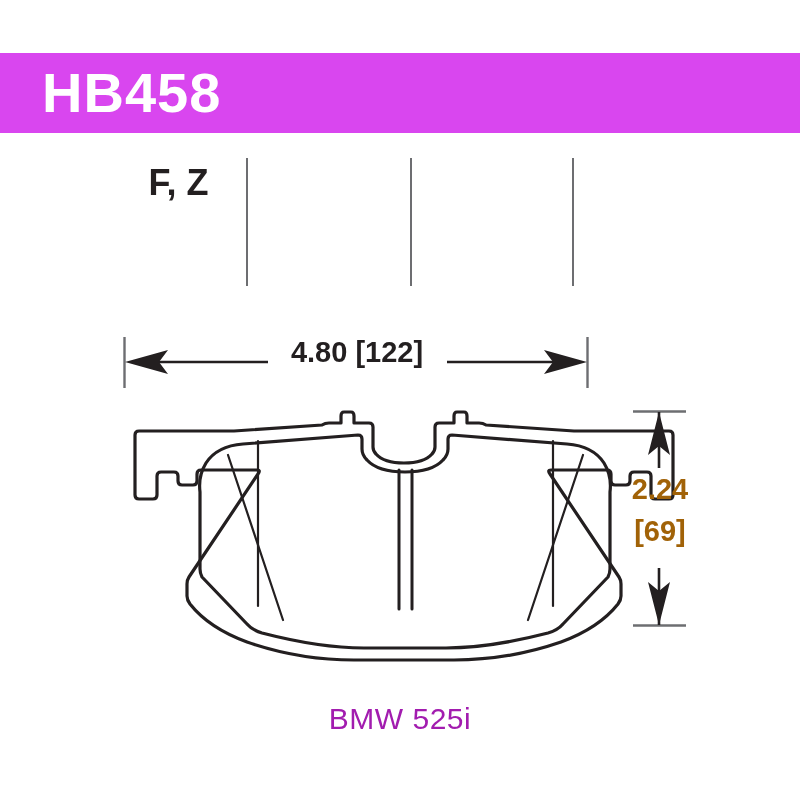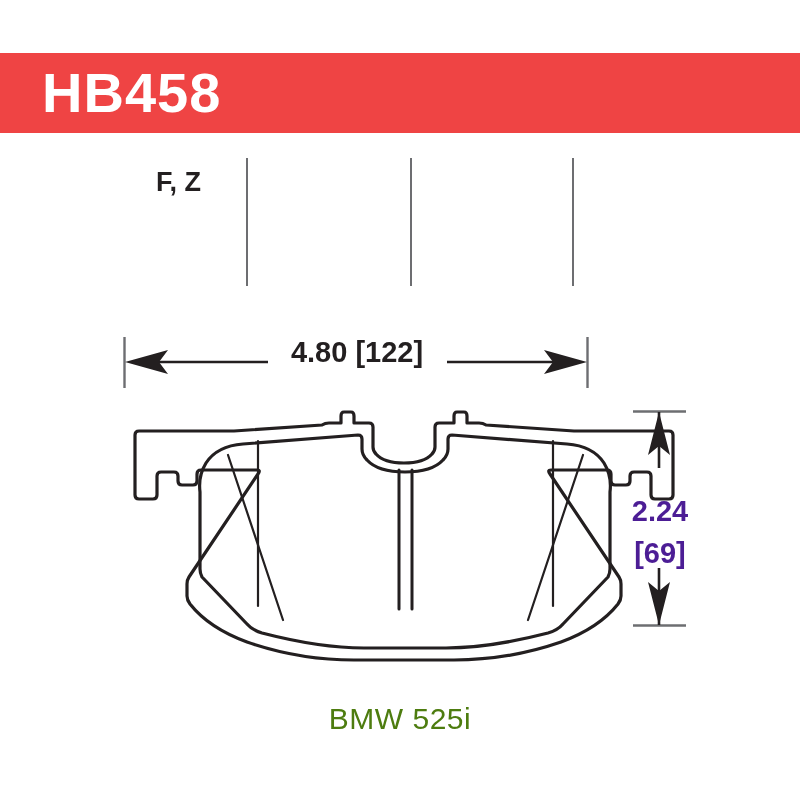--- a/index.html
+++ b/index.html
@@ -18,21 +18,21 @@
     overflow: hidden;
   }
 
   
   #title-bar {
     position: absolute;
     left: 0;
     top: 53px;
     width: 800px;
     height: 80px;
-    background: #ef4444;
+    background: #d946ef;
   }
   #title-text {
     position: absolute;
     left: 42px;
     top: 50%;
     transform: translateY(-50%);
     color: #ffffff;
     font-family: "Liberation Sans", sans-serif;
     font-size: 56px;
     font-weight: bold;
@@ -50,21 +50,21 @@
     height: 135px;
   }
   .spec-cell {
     position: absolute;
     top: 0;
     height: 55px;
     display: flex;
     align-items: center;
     justify-content: center;
     font-family: "Liberation Sans", sans-serif;
-    font-size: 27px;
+    font-size: 36px;
     font-weight: bold;
     color: #231f20;
     letter-spacing: 0px;
     white-space: nowrap;
   }
   .spec-divider {
     position: absolute;
     top: 3px;
     width: 2px;
     height: 128px;
@@ -97,42 +97,42 @@
     text-align: center;
     font-family: "Liberation Sans", sans-serif;
     font-size: 29px;
     font-weight: bold;
     color: #231f20;
     white-space: nowrap;
   }
   #dim-height-label {
     position: absolute;
     left: 604px;
-    top: 490px;
+    top: 468px;
     width: 112px;
     text-align: center;
     font-family: "Liberation Sans", sans-serif;
     font-size: 29px;
     font-weight: bold;
-    color: #4c1d95;
+    color: #a16207;
     line-height: 1.45;
   }
   #dim-height-label span { display: block; }
 
   
   #vehicle-caption {
     position: absolute;
     left: 0;
     top: 702px;
     width: 800px;
     text-align: center;
     font-family: "Liberation Sans", sans-serif;
     font-size: 30px;
     font-weight: normal;
-    color: #4d7c0f;
+    color: #a21caf;
     letter-spacing: 0.5px;
   }
 </style>
 </head>
 <body>
 
 <div id="sheet">
 
   <div id="title-bar">
     <div id="title-text">HB458</div>

